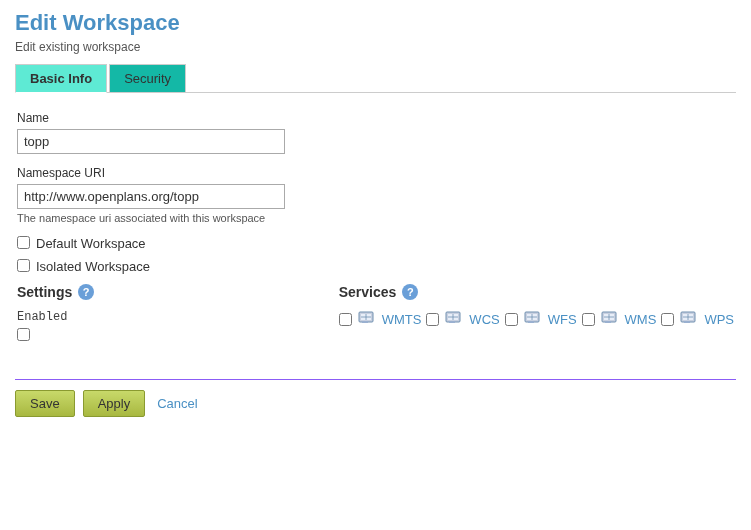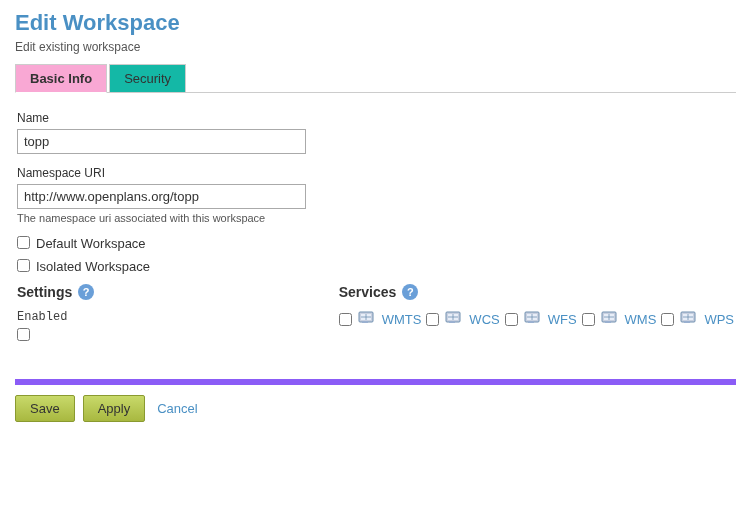--- a/index.html
+++ b/index.html
@@ -32,39 +32,39 @@
       padding: 6px 14px;
       border: 1px solid #ccc;
       border-bottom: none;
       cursor: pointer;
       background: #14b8a6;
       font-size: 13px;
       color: #333;
       margin-right: 2px;
     }
     .tab.active {
-      background: #f9a8d4;
+      background: #5eead4;
       font-weight: bold;
       border-bottom: 1px solid #fff;
       margin-bottom: -1px;
     }
     .form-section {
       padding: 0 2px;
     }
     .field-group {
       margin-bottom: 12px;
     }
     .field-label {
       display: block;
       margin-bottom: 4px;
       font-size: 12px;
       color: #333;
     }
     .text-input {
-      width: 289px;
+      width: 268px;
       padding: 4px 6px;
       border: 1px solid #aaa;
       font-size: 13px;
       color: #333;
     }
     .field-hint {
       font-size: 11px;
       color: #555;
       margin-top: 3px;
     }
@@ -126,21 +126,21 @@
       color: #4a90c4;
       font-size: 13px;
       cursor: pointer;
     }
     .footer-buttons {
       display: flex;
       align-items: center;
       gap: 8px;
       margin-top: 30px;
       padding-top: 10px;
-      border-top: 6px solid #8b5cf6;
+      border-top: 1px solid #8b5cf6;
     }
     .btn {
       padding: 5px 14px;
       font-size: 13px;
       cursor: pointer;
       border: 1px solid #aaa;
       border-radius: 2px;
     }
     .btn-green {
       background: linear-gradient(to bottom, #c8d96a, #a8b840);

